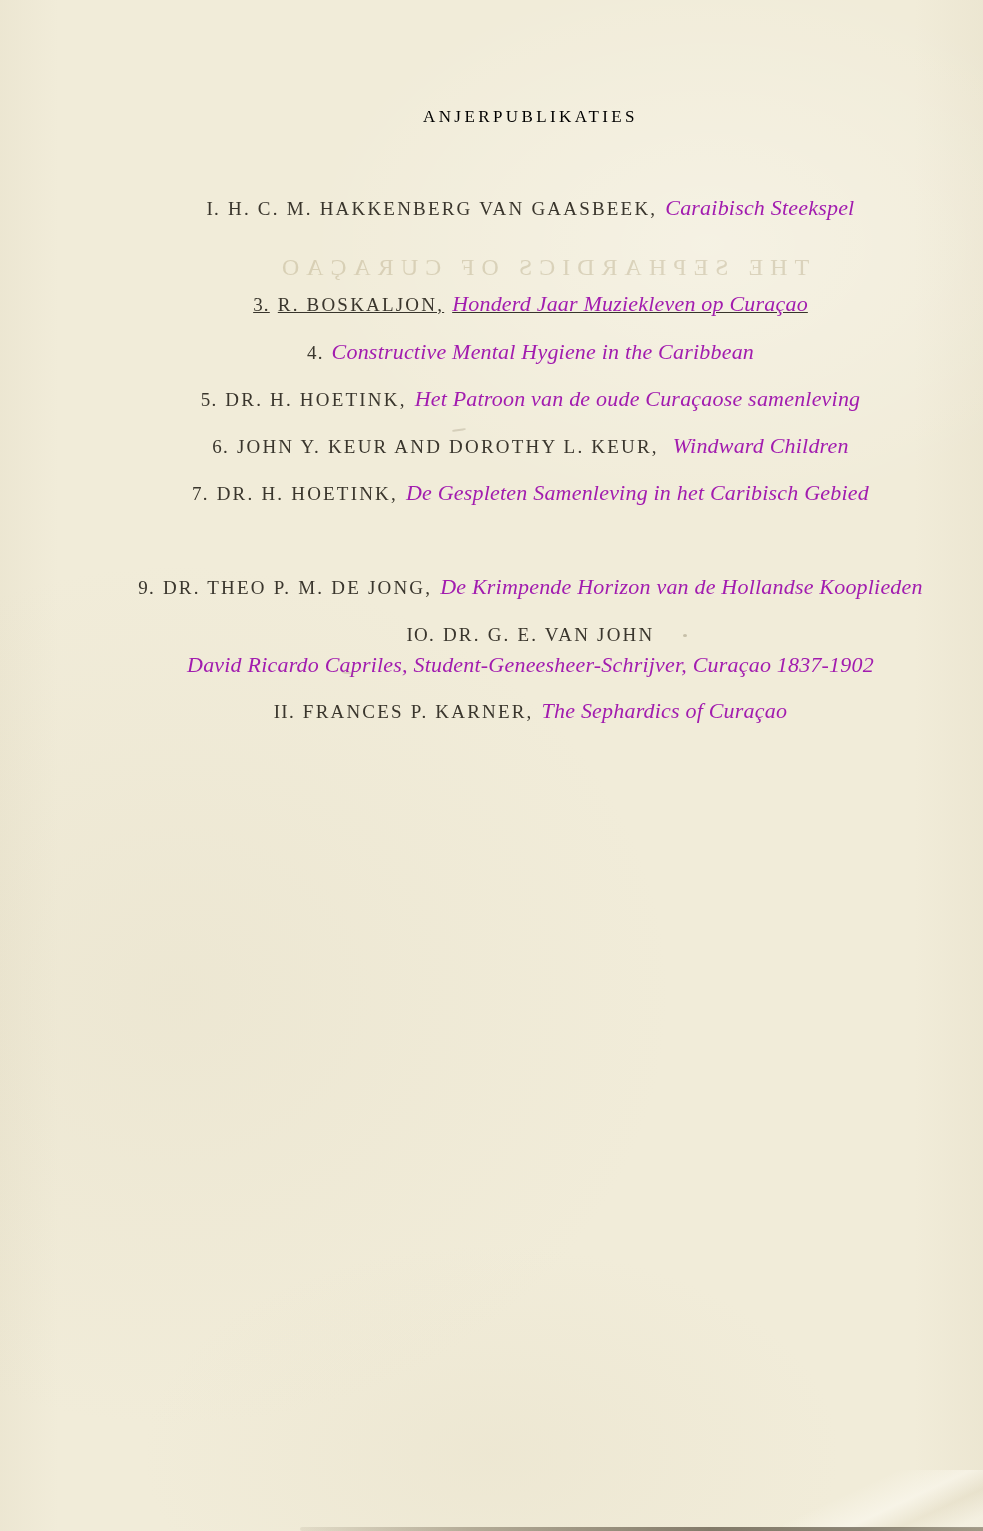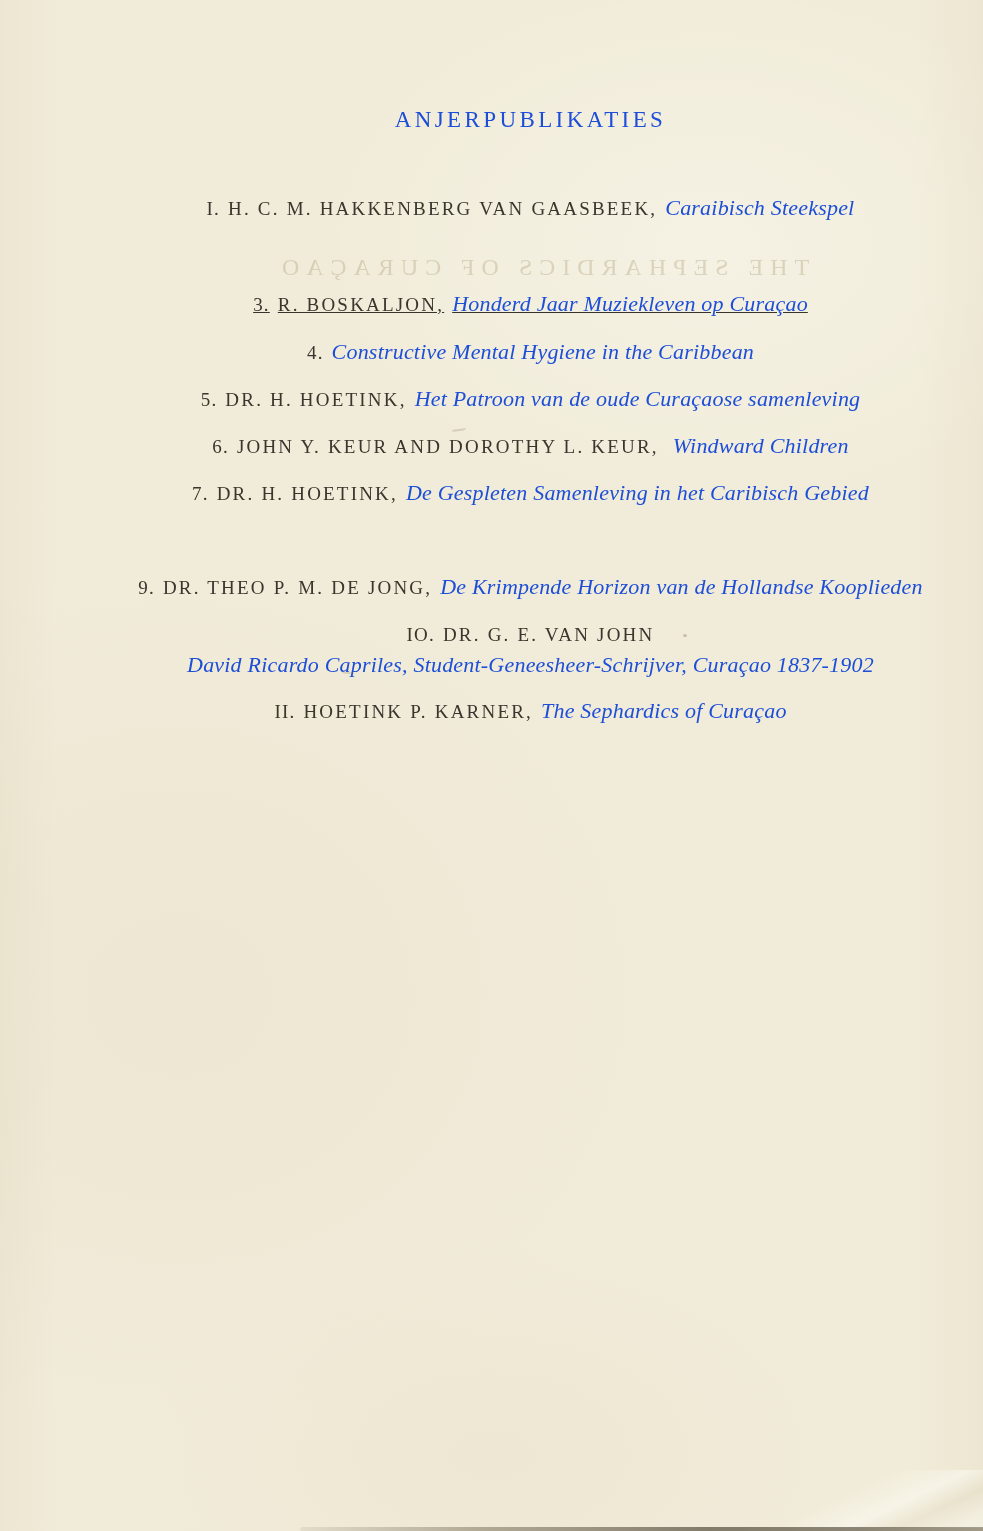--- a/index.html
+++ b/index.html
@@ -37,29 +37,29 @@
     letter-spacing: 2.2px;
     color: #3a362d;
   }
   .num { letter-spacing: 1.2px; }
   .author { margin-left: 8px; text-align: right; }
   .booktitle {
     font-style: italic;
     font-size: 22px;
     letter-spacing: 0.2px;
     margin-left: 8px;
-    color: #1d4ed8;
+    color: #a21caf;
   }
   .tight .booktitle { margin-left: 14px; }
 
   #page-heading {
     top: 107px;
-    font-size: 23px;
+    font-size: 17px;
     letter-spacing: 3.4px;
-    color: #1d4ed8;
+    color: #000000;
   }
   #ghost-title {
     position: absolute;
     top: 254px;
     left: 542px;
     transform: translateX(-50%) scaleX(-1);
     white-space: nowrap;
     font-size: 24px;
     letter-spacing: 7px;
     color: rgba(158, 143, 98, 0.30);
@@ -138,21 +138,21 @@
   <div class="line item" id="it7"><span class="num">7.</span><span class="caps author">DR. H. HOETINK,</span><span class="booktitle">De Gespleten Samenleving in het Caribisch Gebied</span></div>
 
 
   <div class="line item" id="it9"><span class="num">9.</span><span class="caps author">DR. THEO P. M. DE JONG,</span><span class="booktitle">De Krimpende Horizon van de Hollandse Kooplieden</span></div>
 
   <div class="line item" id="it10">
     <div><span class="num">IO.</span><span class="caps author">DR. G. E. VAN JOHN</span></div>
     <div class="booktitle">David Ricardo Capriles, Student-Geneesheer-Schrijver, Curaçao 1837-1902</div>
   </div>
 
-  <div class="line item" id="it11"><span class="num">II.</span><span class="caps author">HOETINK P. KARNER,</span><span class="booktitle">The Sephardics of Curaçao</span></div>
+  <div class="line item" id="it11"><span class="num">II.</span><span class="caps author">FRANCES P. KARNER,</span><span class="booktitle">The Sephardics of Curaçao</span></div>
 
   <div class="speck" id="speck1"></div>
   <div class="speck" id="speck2"></div>
   <div class="speck" id="speck3"></div>
 
   <div class="corner-curl"></div>
   <div class="bottom-edge"></div>
 </div>
 
 </body></html>

